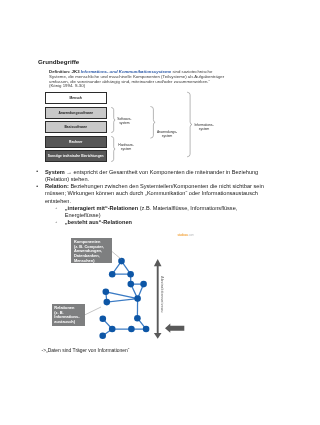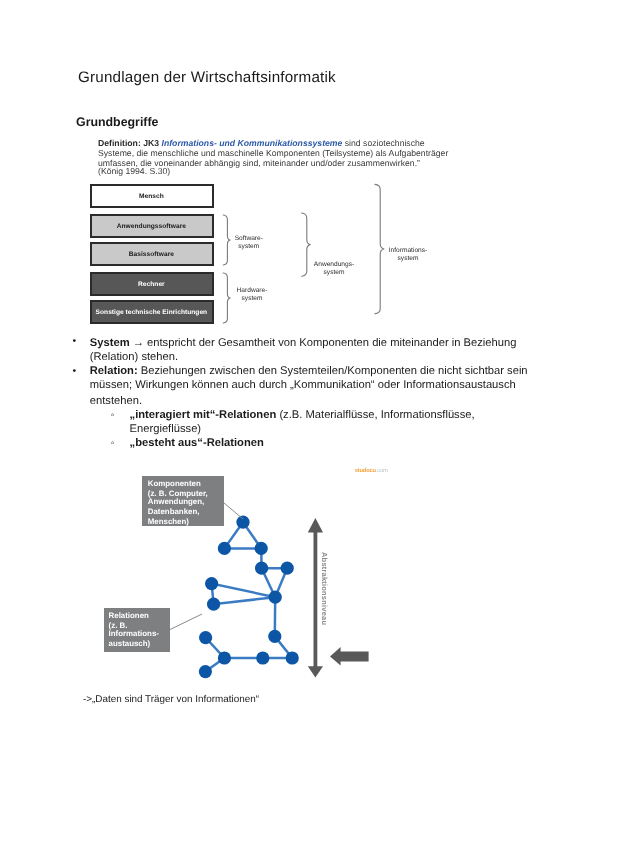--- a/index.html
+++ b/index.html
@@ -42,21 +42,20 @@
           transform:rotate(90deg);transform-origin:left top;white-space:nowrap;}
 
   .conclusion{position:absolute;left:41.5px;top:348.0px;font-size:4.95px;color:#1b1b1b;white-space:nowrap;}
   .wm{position:absolute;left:177.4px;top:232.6px;font-size:2.9px;color:#f2a33c;font-weight:bold;letter-spacing:-.1px;white-space:nowrap;}
   .wm .g{color:#b9bcbf;font-weight:normal;}
 </style>
 </head>
 <body>
 
 <div class="page">
-  <div class="doc-title">Grundlagen der Wirtschaftsinformatik</div>
   <div class="sec-head">Grundbegriffe</div>
 
   <div class="defblock">
     <span class="ln"><b>Definition: </b><b>JK3 </b><span class="blue">Informations- und Kommunikationssysteme</span><span> sind soziotechnische</span></span>
     <span class="ln">Systeme, die menschliche und maschinelle Komponenten (Teilsysteme) als Aufgabenträger</span>
     <span class="ln">umfassen, die voneinander abhängig sind, miteinander und/oder zusammenwirken.”</span>
     <span class="ln">(König 1994. S.30)</span>
   </div>
 
   <div class="diag">

